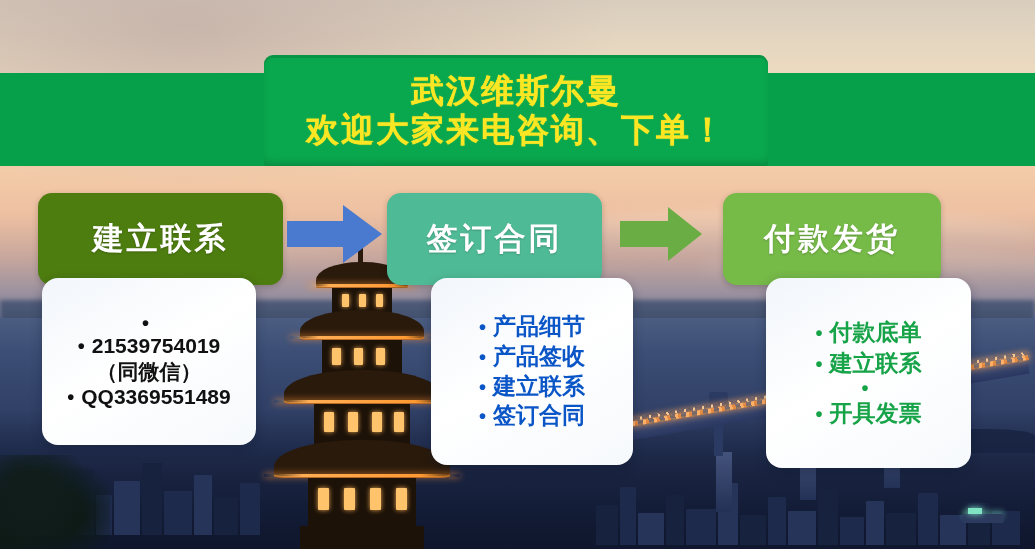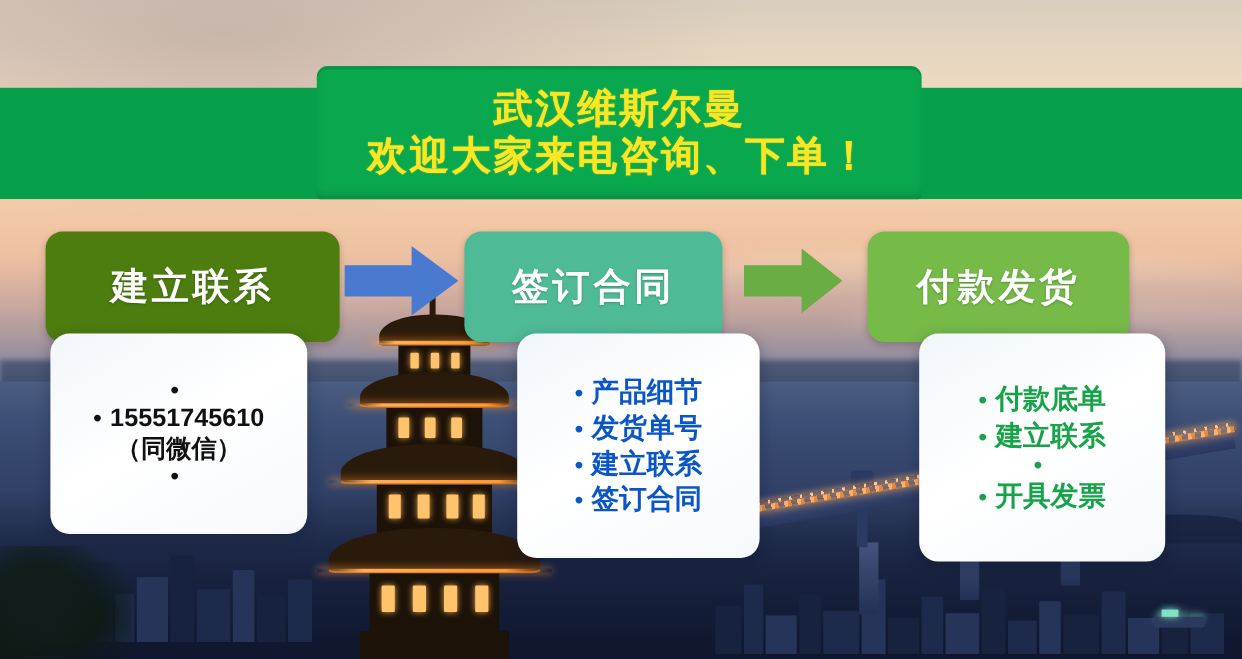--- a/index.html
+++ b/index.html
@@ -288,27 +288,28 @@
       <span>建立联系</span>
     </div>
   </div>
   <div class="card-body" id="card1-body">
     <ul class="items" style="color: rgb(17, 17, 17);">
       <li>
         <span class="dot">•</span>
       </li>
       <li>
         <span class="dot">•</span>
-        <span>15551745610</span>
+        <span>21539754019</span>
       </li>
       <li class="center">
         <span>（同微信）</span>
       </li>
       <li>
         <span class="dot">•</span>
+        <span>QQ3369551489</span>
       </li>
     </ul>
   </div>
 
   <div class="arrow" id="arrow1">
     <svg width="95" height="62" viewBox="0 0 95 62">
       <polygon points="0,18 56,18 56,2 95,31 56,60 56,44 0,44" fill="#4a7ad0"></polygon>
     </svg>
   </div>
 
@@ -318,21 +319,21 @@
     </div>
   </div>
   <div class="card-body" id="card2-body">
     <ul class="items" style="color: rgb(11, 86, 199);">
       <li>
         <span class="dot">•</span>
         <span>产品细节</span>
       </li>
       <li>
         <span class="dot">•</span>
-        <span>发货单号</span>
+        <span>产品签收</span>
       </li>
       <li>
         <span class="dot">•</span>
         <span>建立联系</span>
       </li>
       <li>
         <span class="dot">•</span>
         <span>签订合同</span>
       </li>
     </ul>

